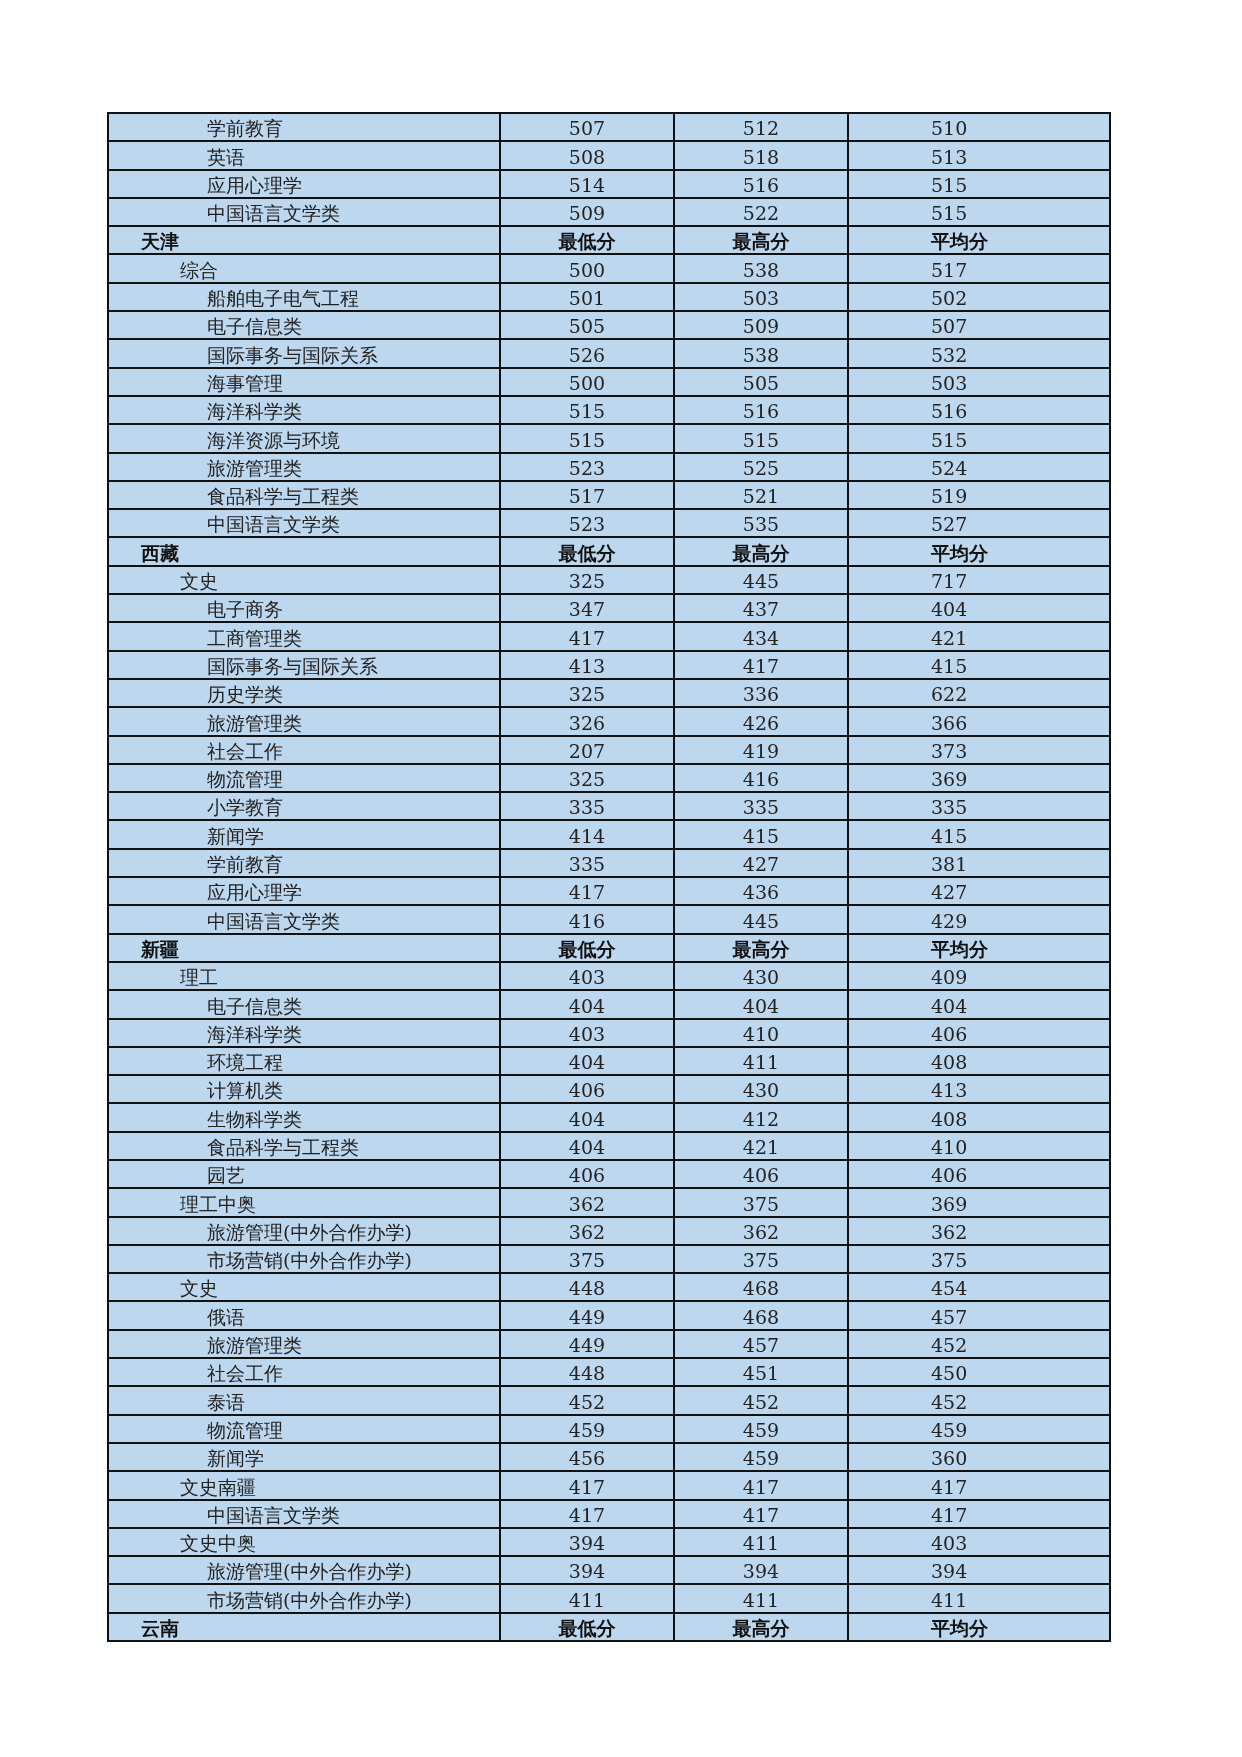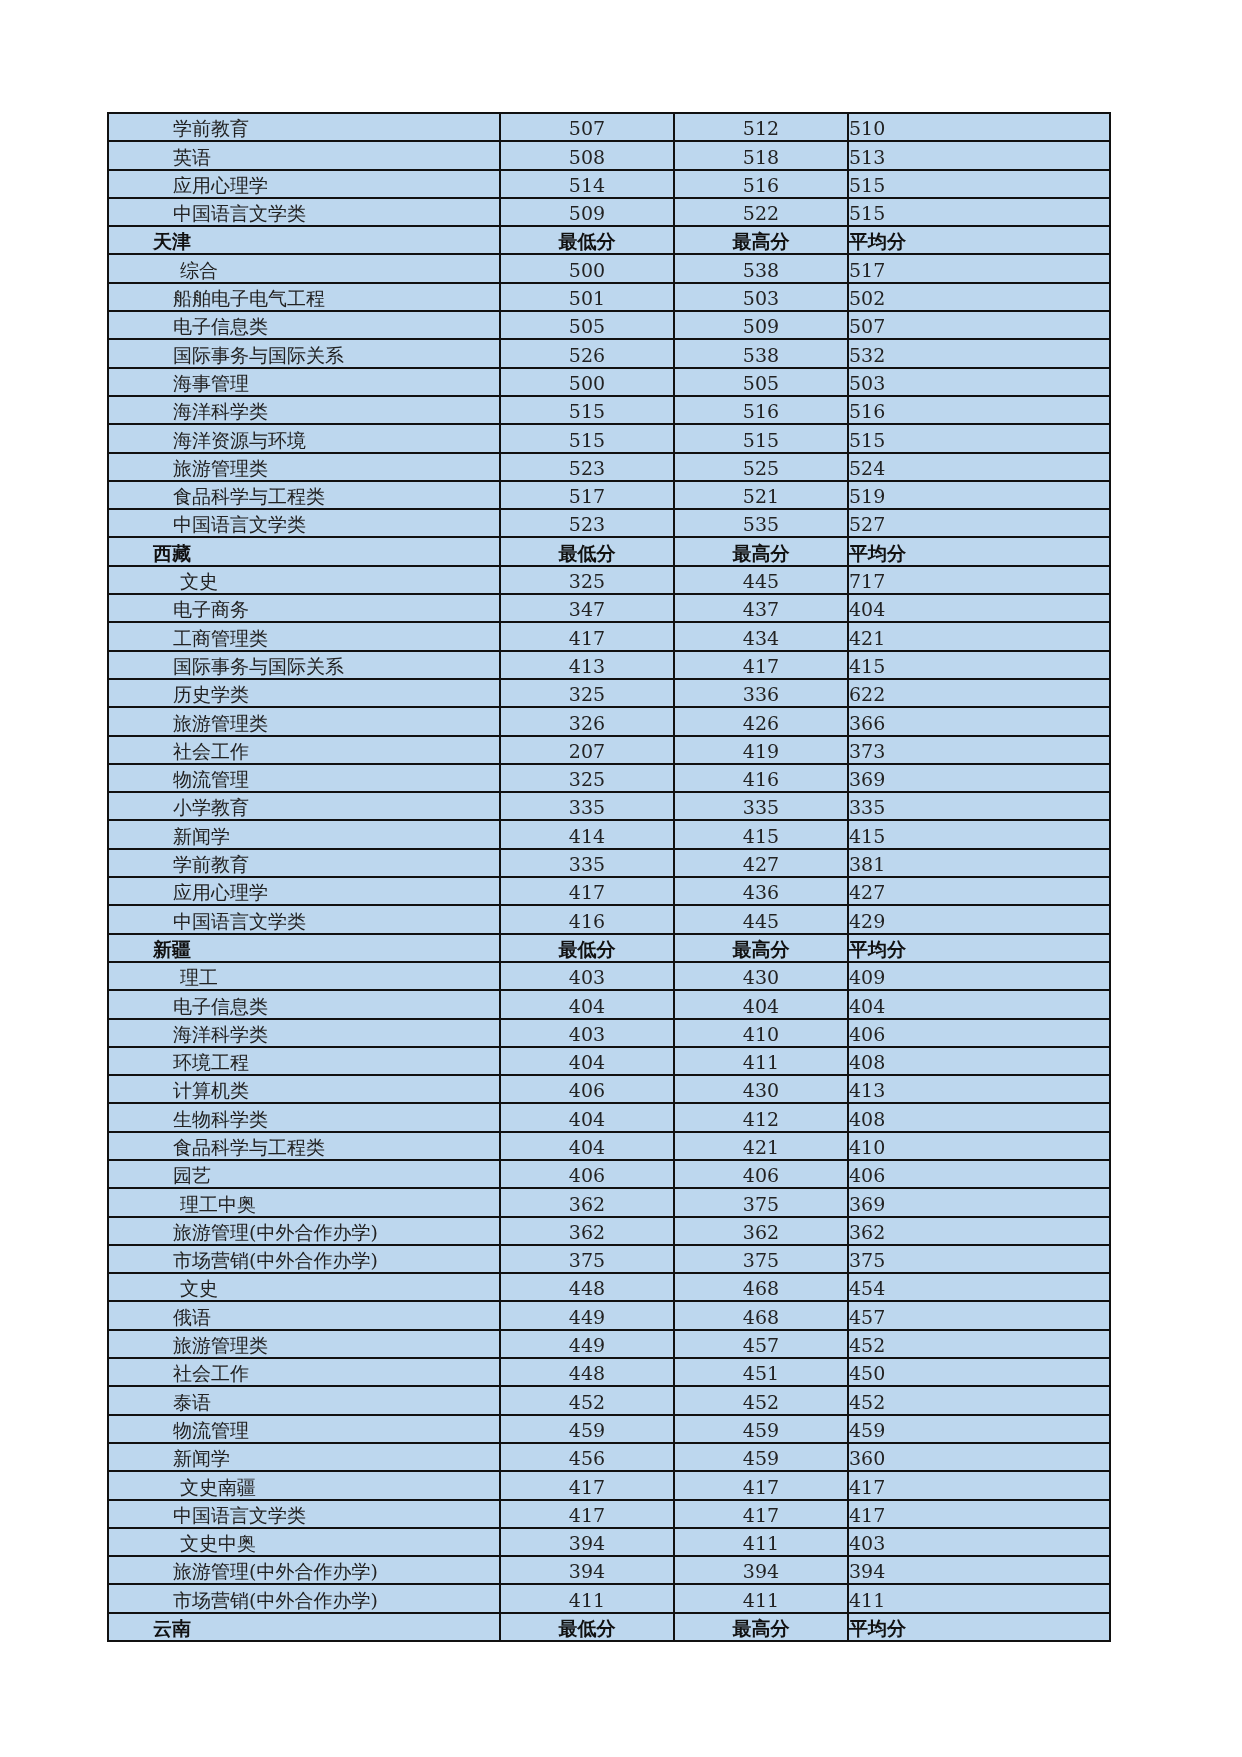--- a/index.html
+++ b/index.html
@@ -14,25 +14,25 @@
   #tbl col.c0 { width:392px; }
   #tbl col.c1 { width:174px; }
   #tbl col.c2 { width:174px; }
   #tbl col.c3 { width:262px; }
   #tbl td {
     height:26.3px; padding:0; border:2px solid #111;
     font-size:19px; line-height:24px; color:#222;
     white-space:nowrap; overflow:hidden; vertical-align:bottom;
   }
   #tbl td.num { text-align:center; }
-  #tbl td.c3 { text-align:left; }
+  #tbl td.c3 { text-align:left; padding-left:82px; }
   #tbl tr.prov td { font-family:"DejaVu Sans","Liberation Sans",sans-serif; font-weight:bold; color:#111; font-size:19px; }
-  #tbl tr.prov td.name { padding-left:44px;margin-left:32px; }
+  #tbl tr.prov td.name { padding-left:32px;margin-left:32px; }
   #tbl tr.cat td.name { padding-left:71px; }
-  #tbl tr.major td.name { padding-left:64px; }
+  #tbl tr.major td.name { padding-left:98px; }
 </style>
 </head>
 <body>
 
 <table id="tbl">
   <colgroup>
       <col class="c0">
       <col class="c1">
       <col class="c2">
       <col class="c3">

